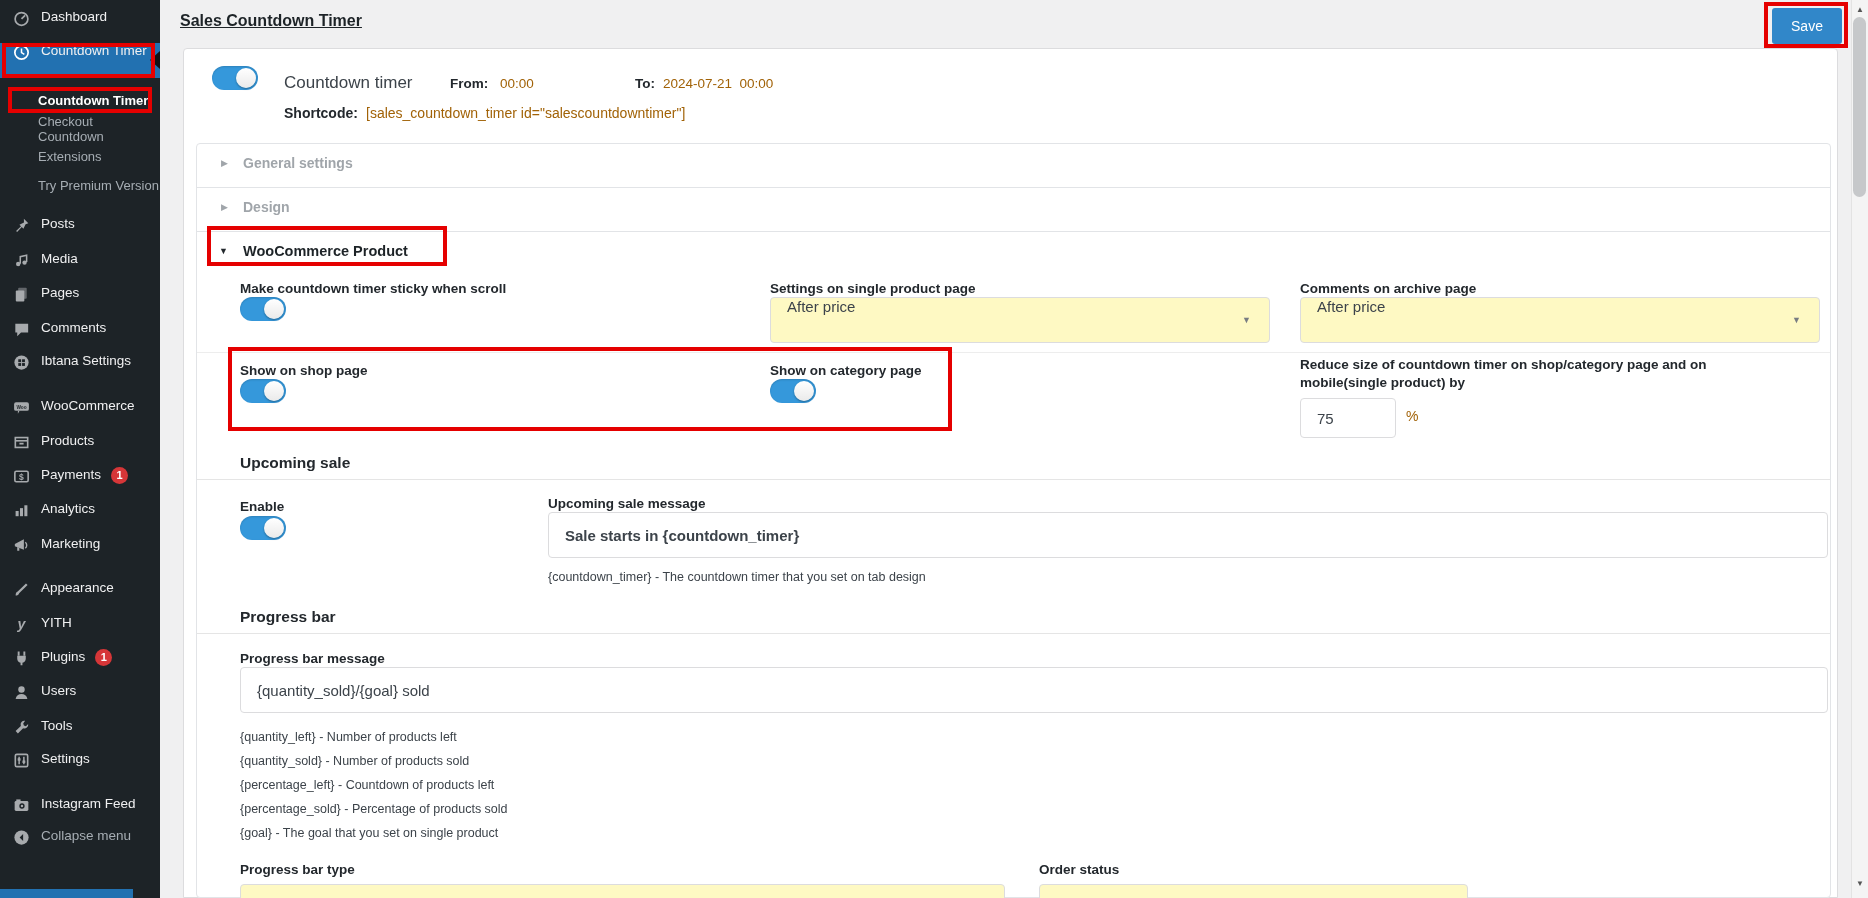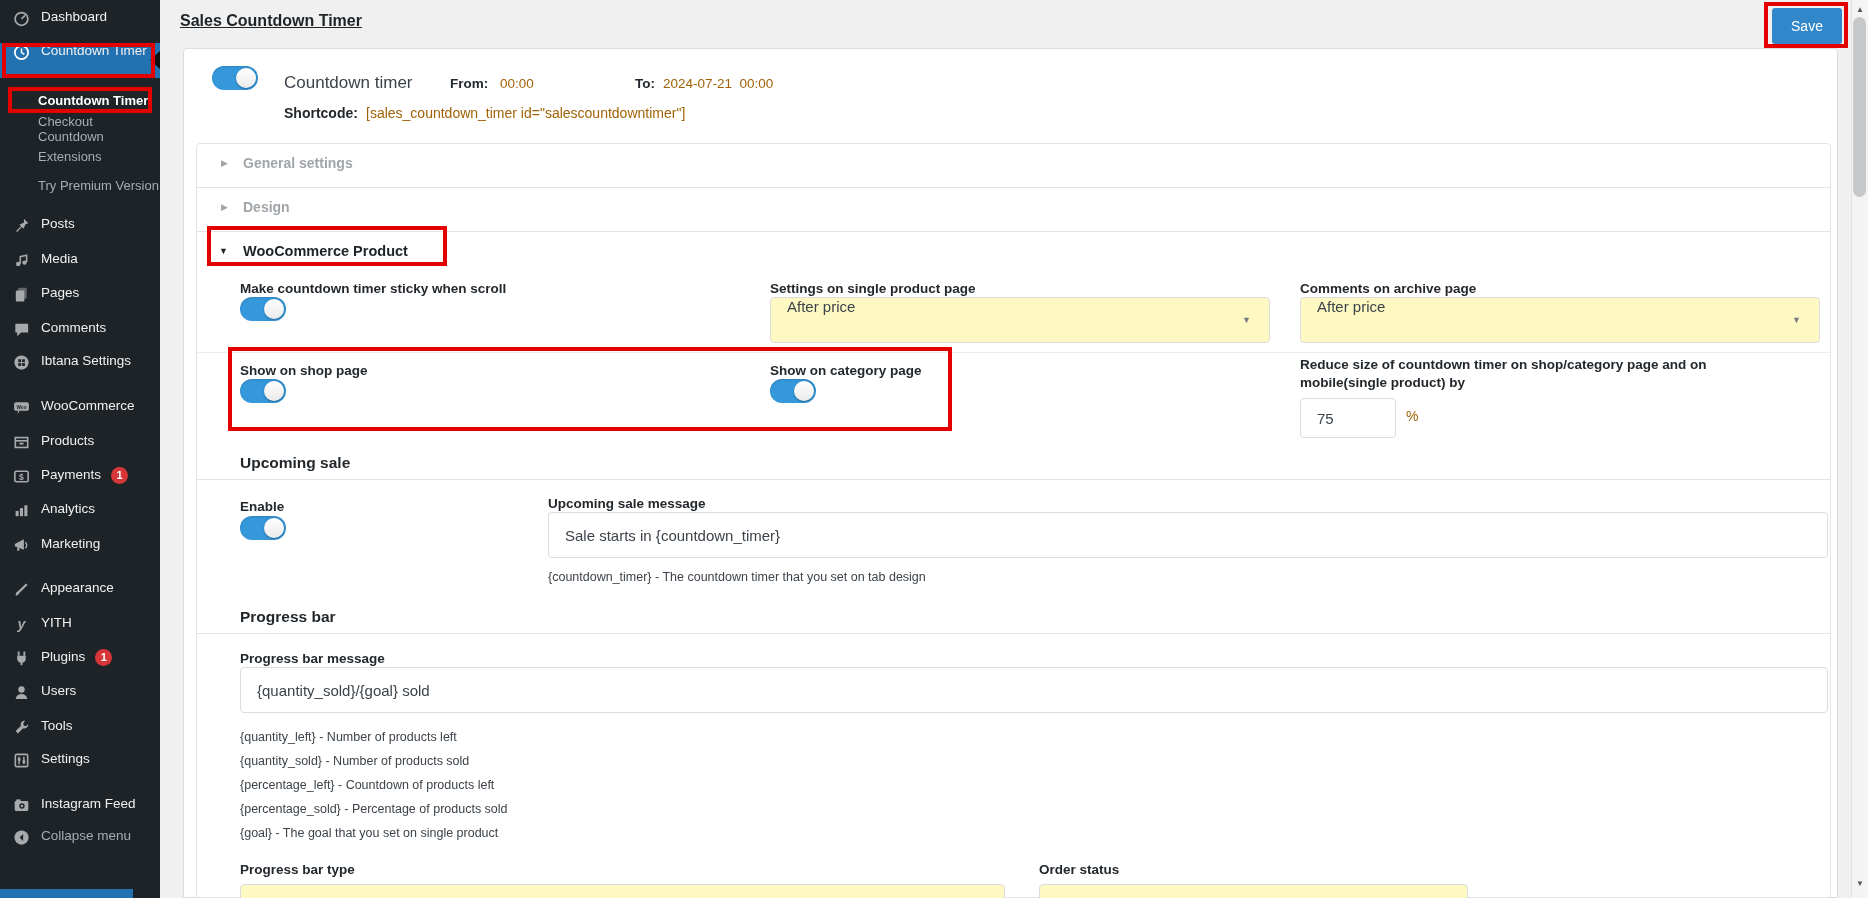--- a/index.html
+++ b/index.html
@@ -291,21 +291,21 @@
   </div>
 
   <div>
     <div class="abs sec-h" style="left:240px;top:454px">Upcoming sale</div>
     <div class="abs hline" style="left:197px;top:479px;width:1633px;background:#e5e5e5"></div>
     <div class="abs lbl" style="left:240px;top:499px">Enable</div>
     <div class="abs toggle" style="left:240px;top:516px">
         <span class="knob"></span>
       </div>
     <div class="abs lbl" style="left:548px;top:496px">Upcoming sale message</div>
-    <input class="abs tinput" style="left: 548px; top: 512px; width: 1280px; height: 46px;" value="Sale starts in {countdown_timer}">
+    <input class="abs tinput" style="left: 548px; top: 512px; width: 1280px; height: 46px; font-weight: bold;" value="Sale starts in {countdown_timer}">
     <div class="abs hint" style="left:548px;top:570px">{countdown_timer} - The countdown timer that you set on tab design</div>
   </div>
 
   <div>
     <div class="abs sec-h" style="left:240px;top:608px">Progress bar</div>
     <div class="abs hline" style="left:197px;top:633px;width:1633px;background:#e5e5e5"></div>
     <div class="abs lbl" style="left:240px;top:651px">Progress bar message</div>
     <input class="abs tinput" style="left: 240px; top: 667px; width: 1588px; height: 46px;" value="{quantity_sold}/{goal} sold">
     <div class="abs hint" style="left:240px;top:730px">{quantity_left} - Number of products left</div>
     <div class="abs hint" style="left:240px;top:754px">{quantity_sold} - Number of products sold</div>

